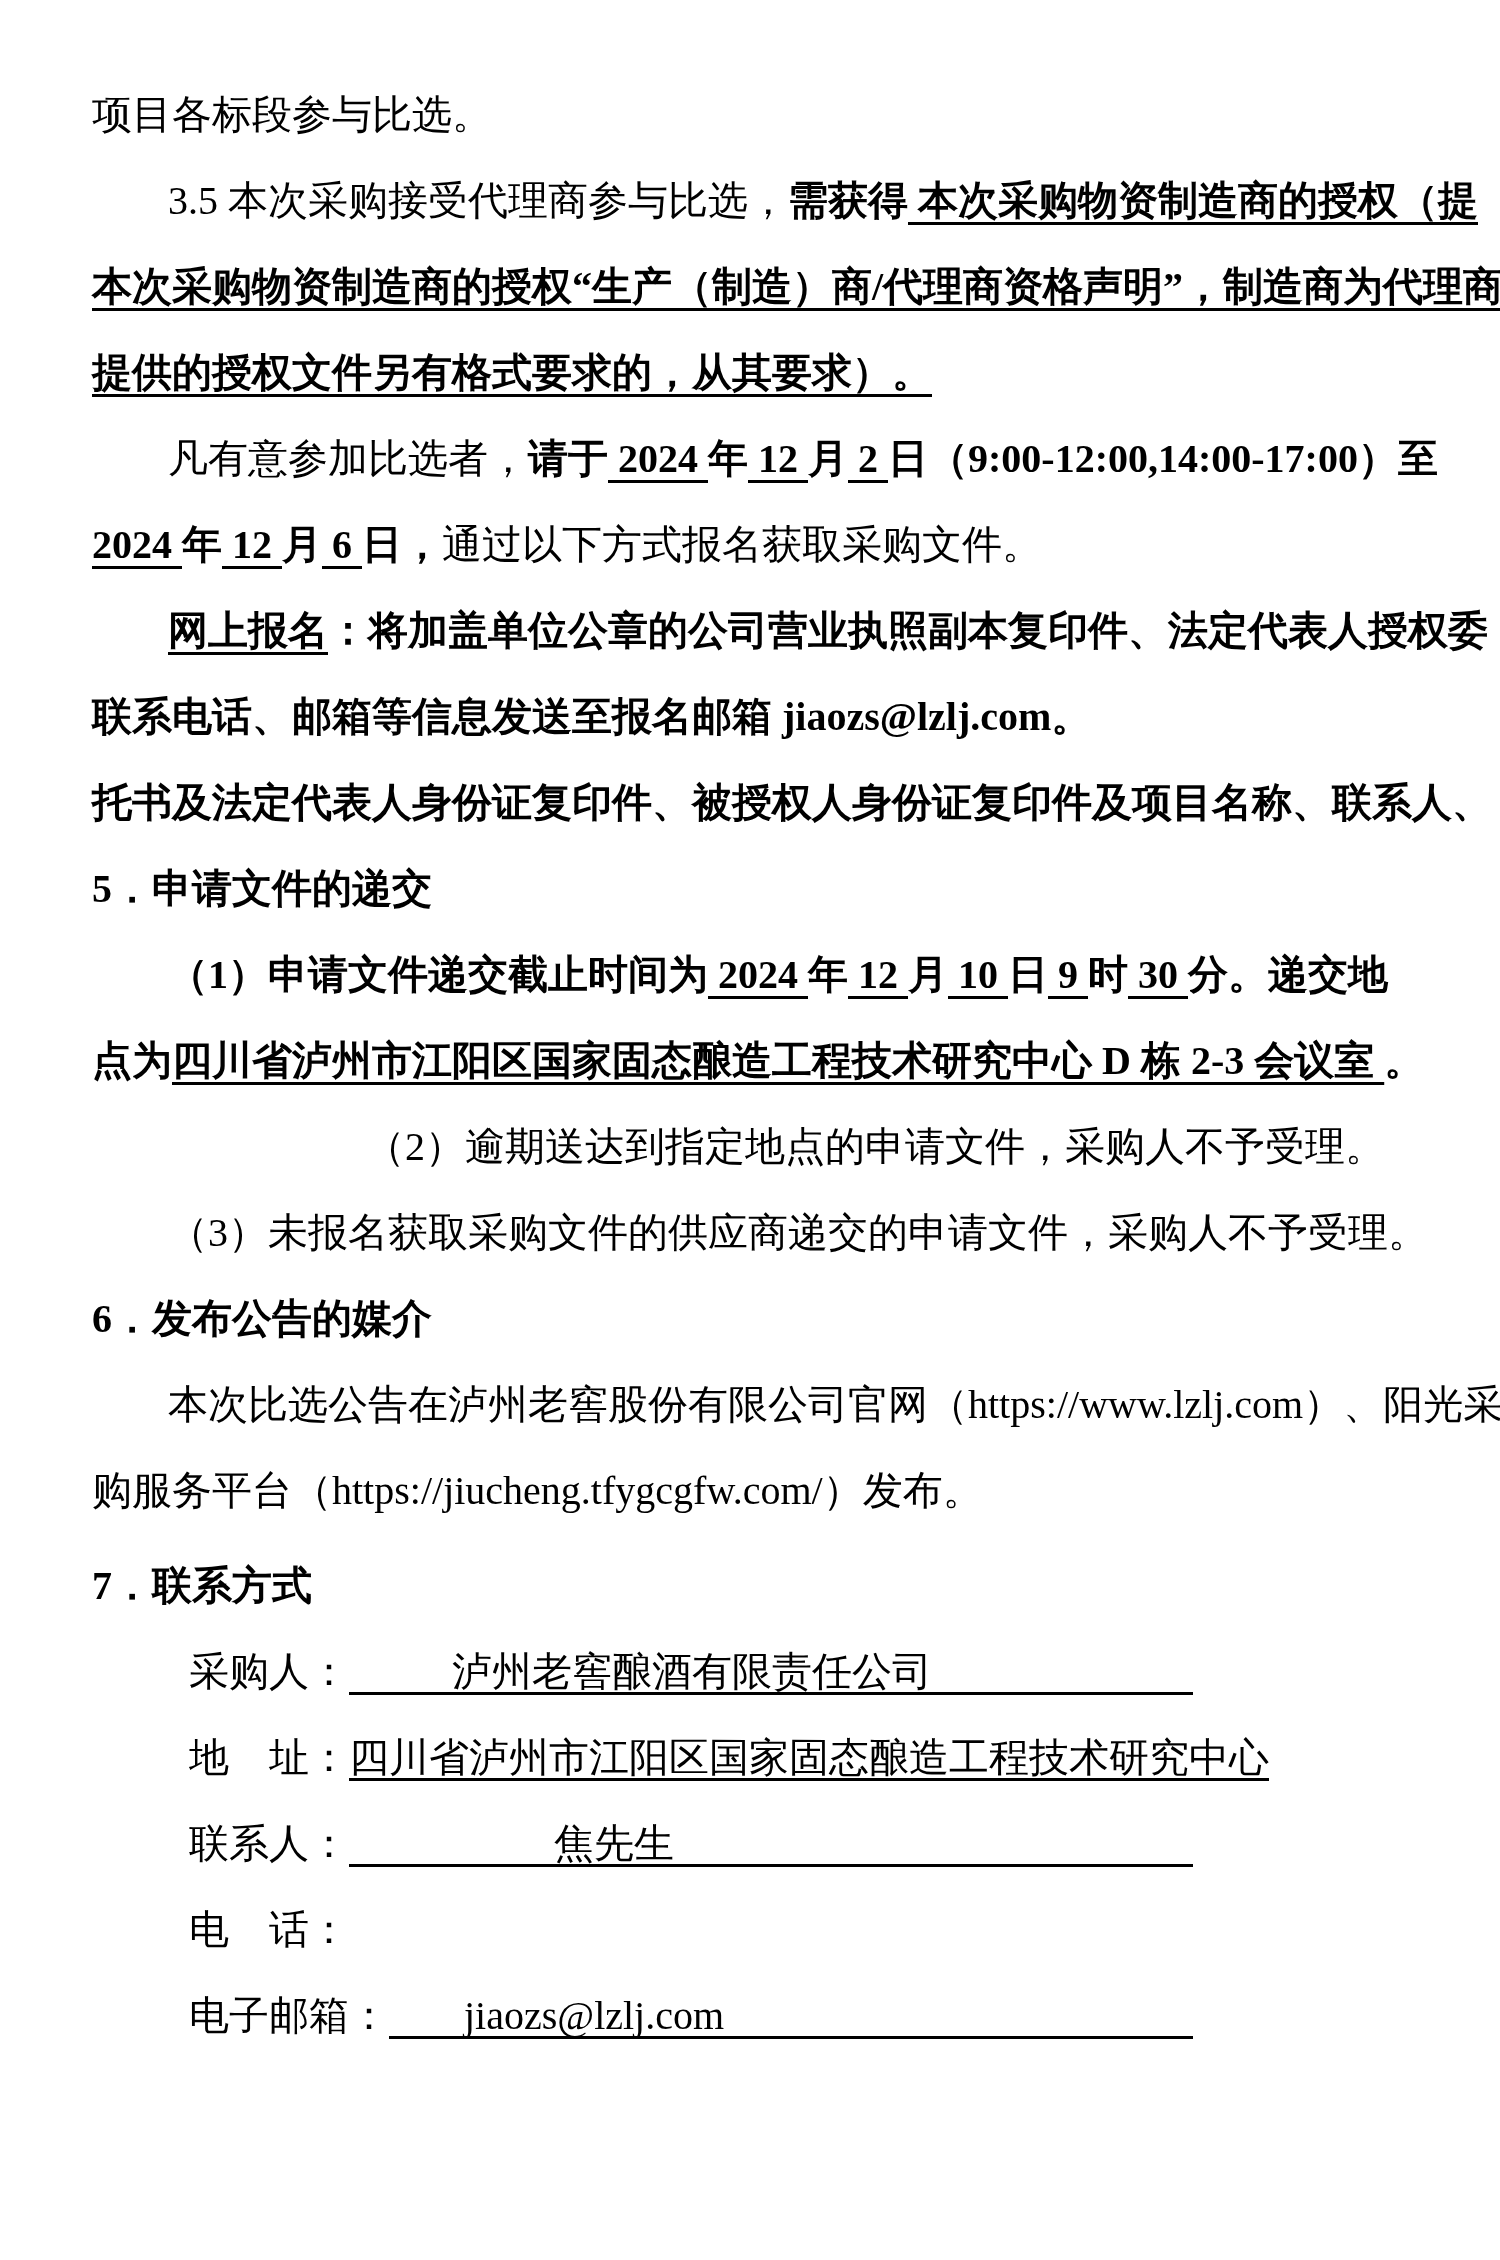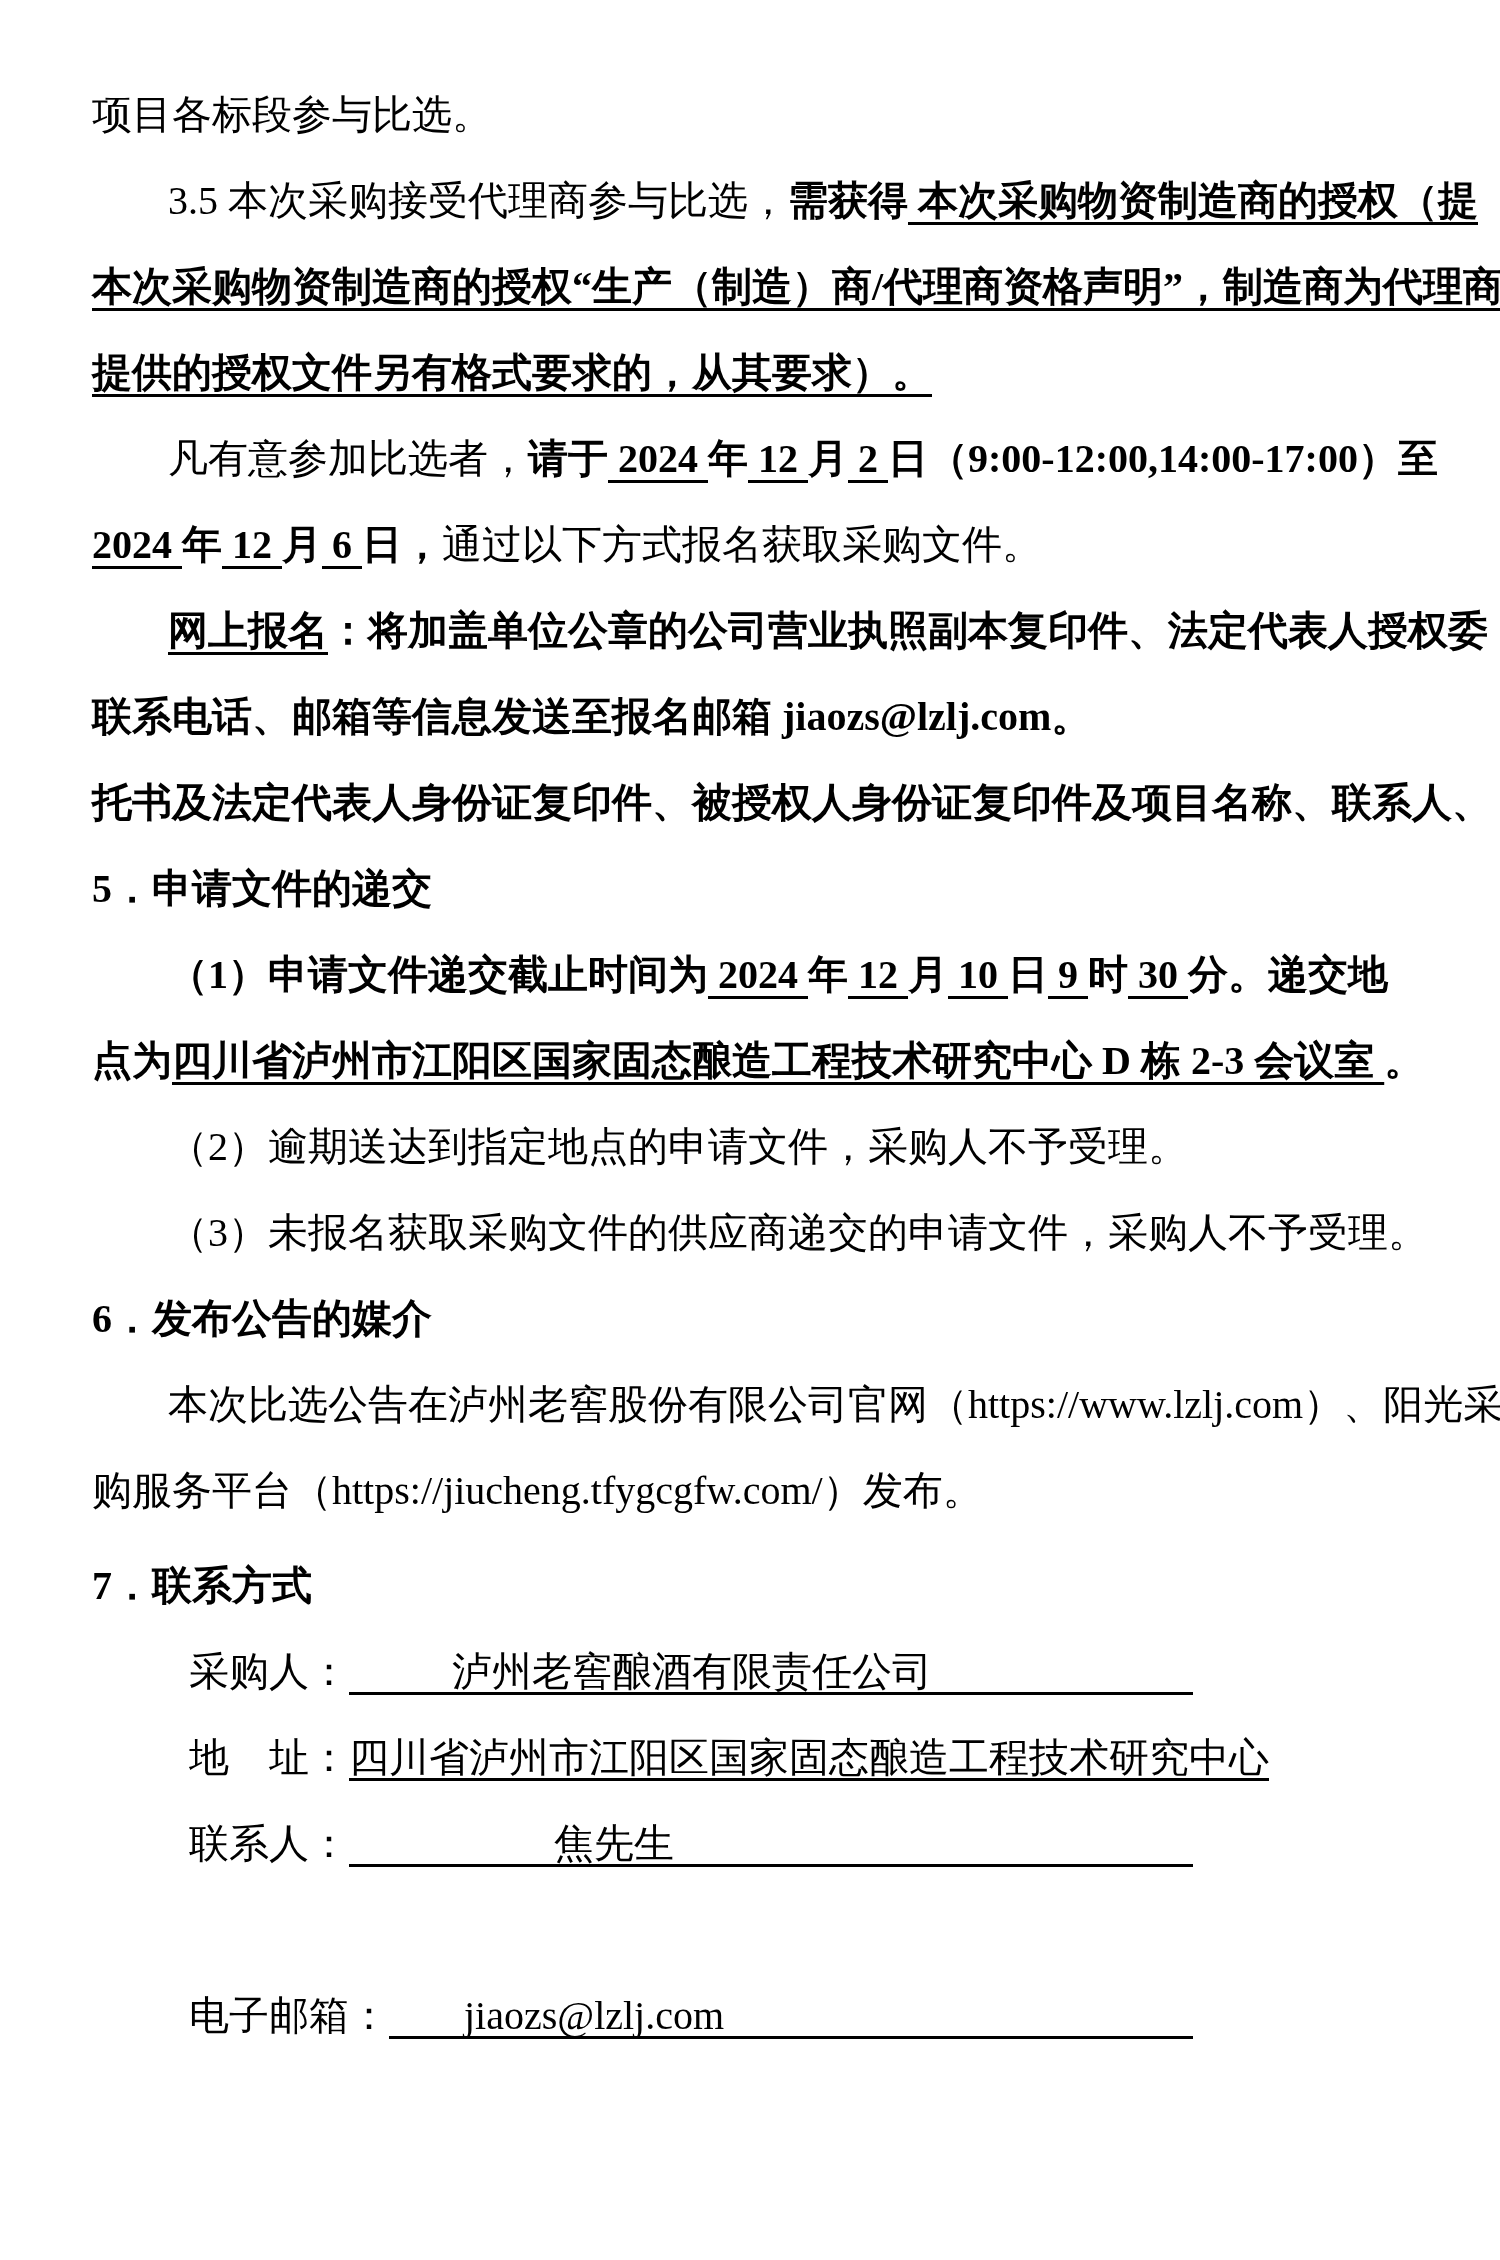--- a/index.html
+++ b/index.html
@@ -22,20 +22,21 @@
     padding: 72px 115px 0 92px;
     font-size: 40px;
     line-height: 86px;
   }
   .line {
     height: 86px;
     white-space: nowrap;
   }
   .line.indent {
     padding-left: 76px;
+    text-align: right;
   }
   .heading {
     font-weight: 700;
   }
   .b { font-weight: 700; }
   .u {
     text-decoration: underline;
     text-decoration-thickness: 3px;
     text-underline-offset: 8px;
     text-decoration-color: #000;
@@ -93,19 +94,20 @@
       </div>
       <div class="line contact">
         <span class="clabel">地　址：</span>
         <span class="cval"><span style="padding-left: 0px;">四川省泸州市江阳区国家固态酿造工程技术研究中心</span></span>
       </div>
       <div class="line contact">
         <span class="clabel">联系人：</span>
         <span class="cval"><span style="padding-left: 205px;">焦先生</span></span>
       </div>
       <div class="line contact">
+        <span class="clabel">电　话：</span>
       </div>
       <div class="line contact">
         <span class="clabel">电子邮箱：</span>
         <span class="cval"><span style="padding-left: 75px;">jiaozs@lzlj.com</span></span>
       </div>
     </div>
 </main>
 
 </body></html>

